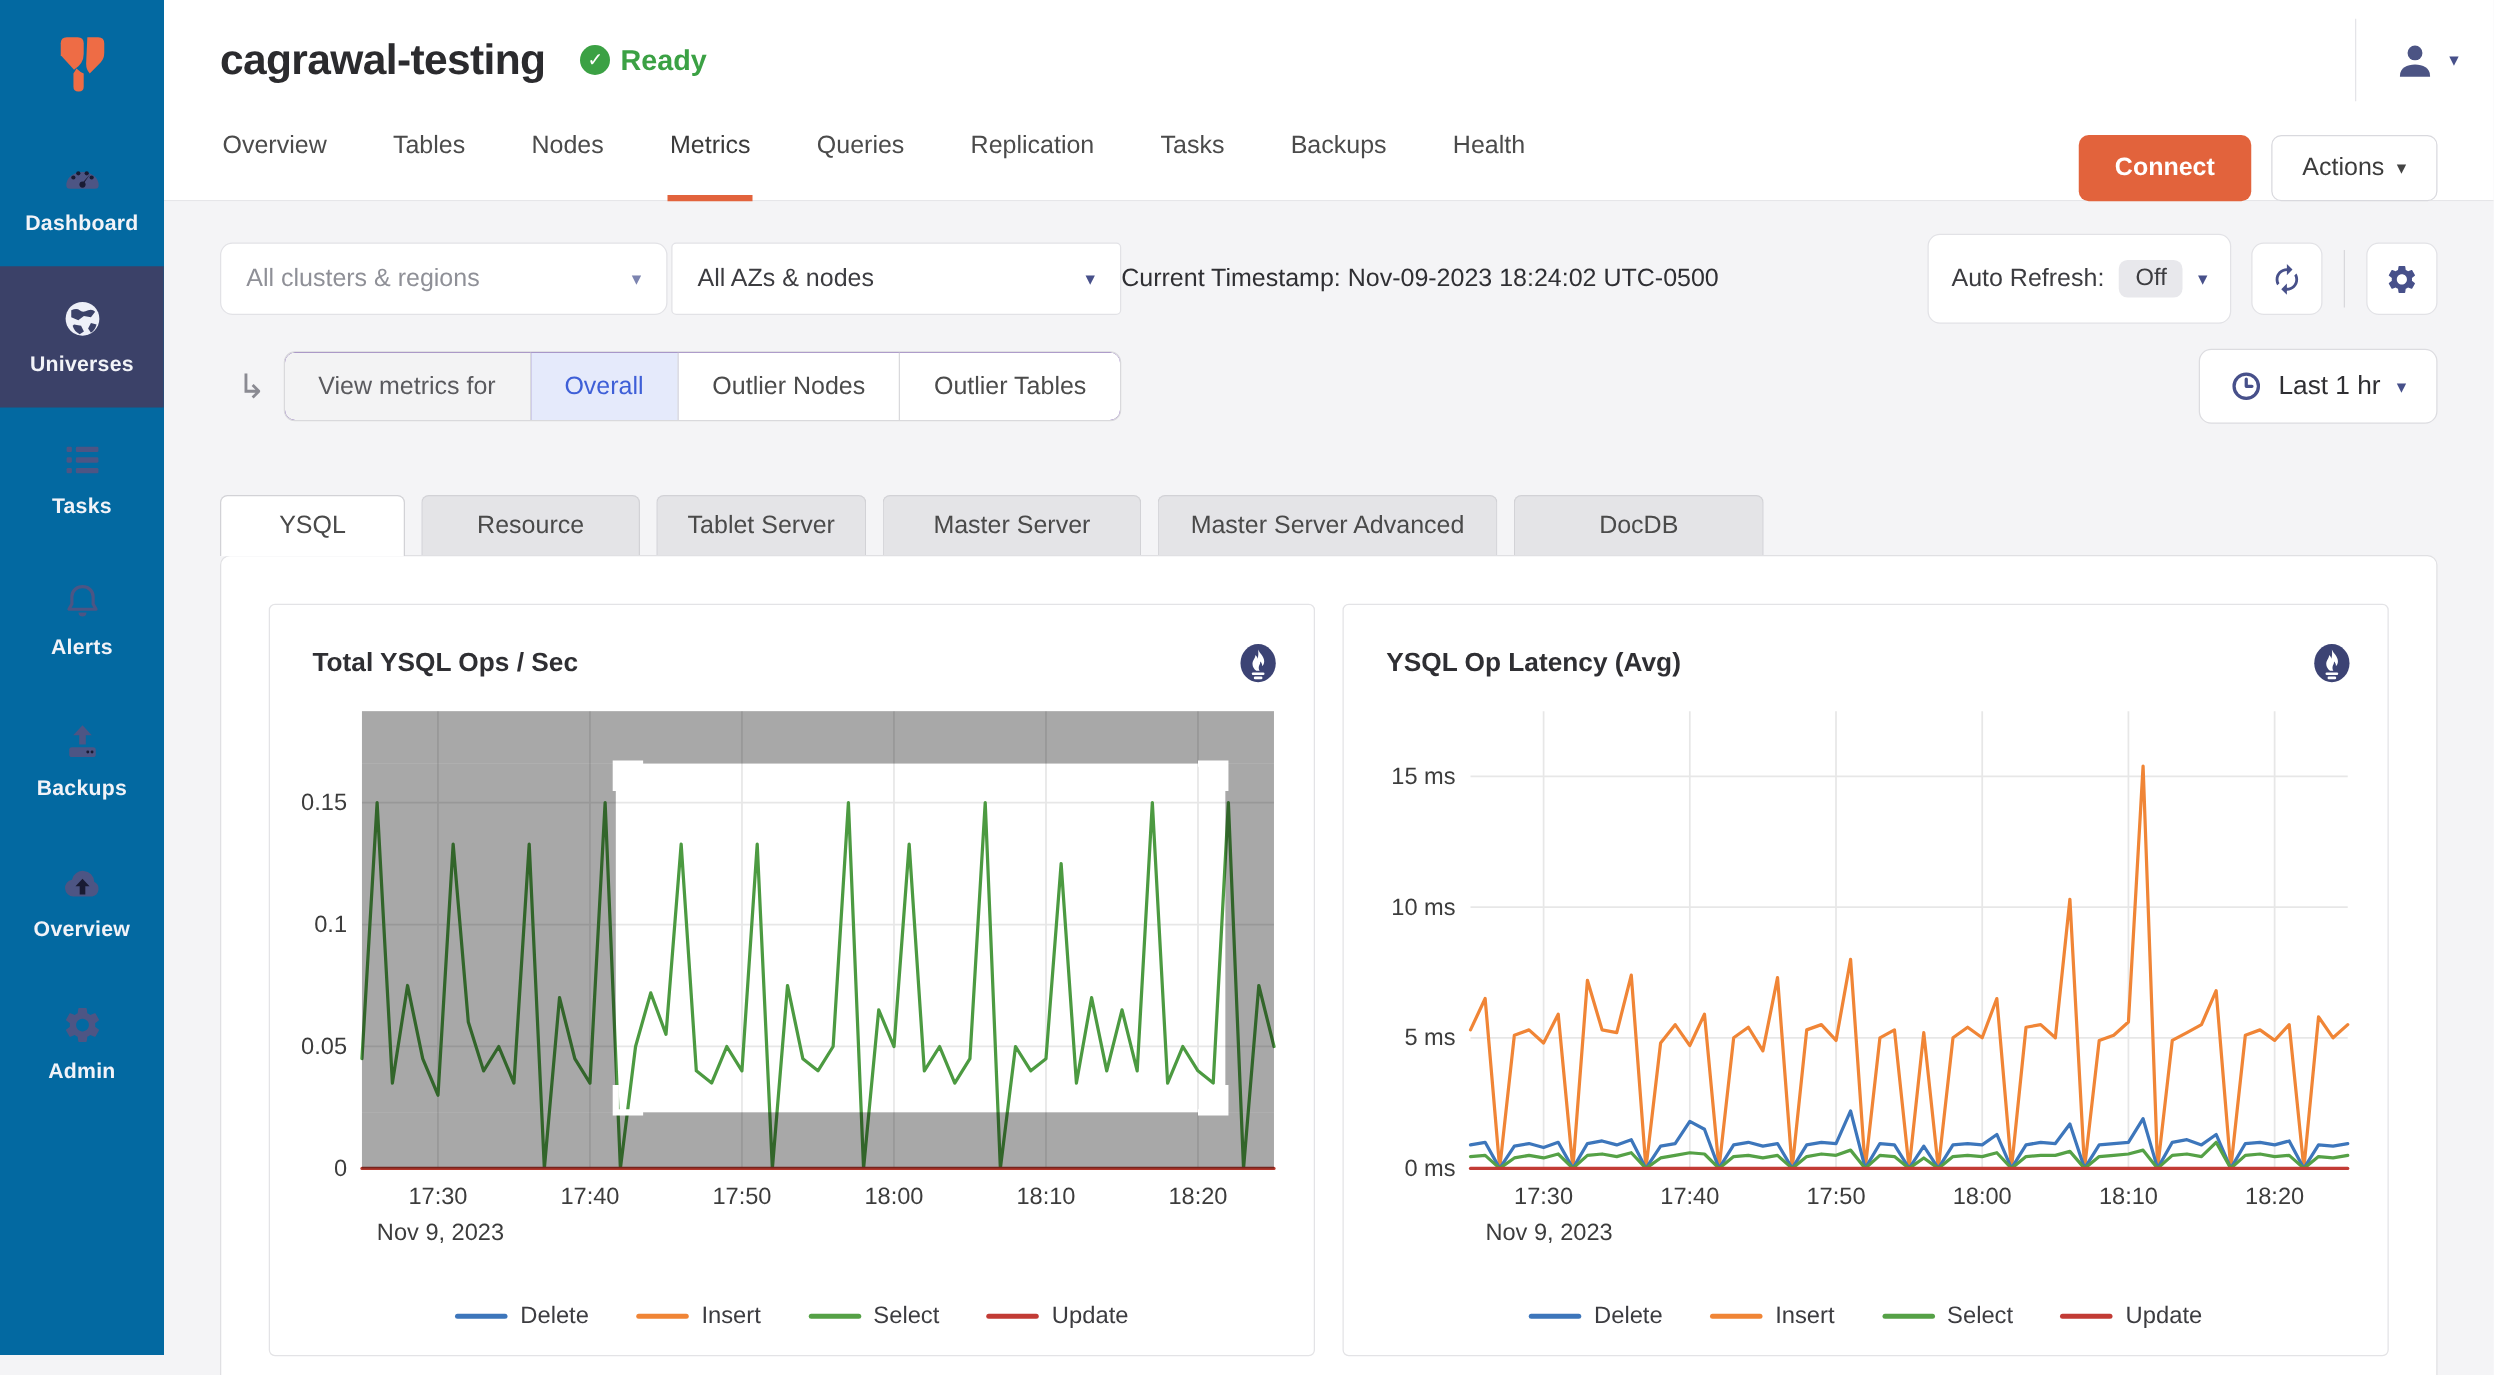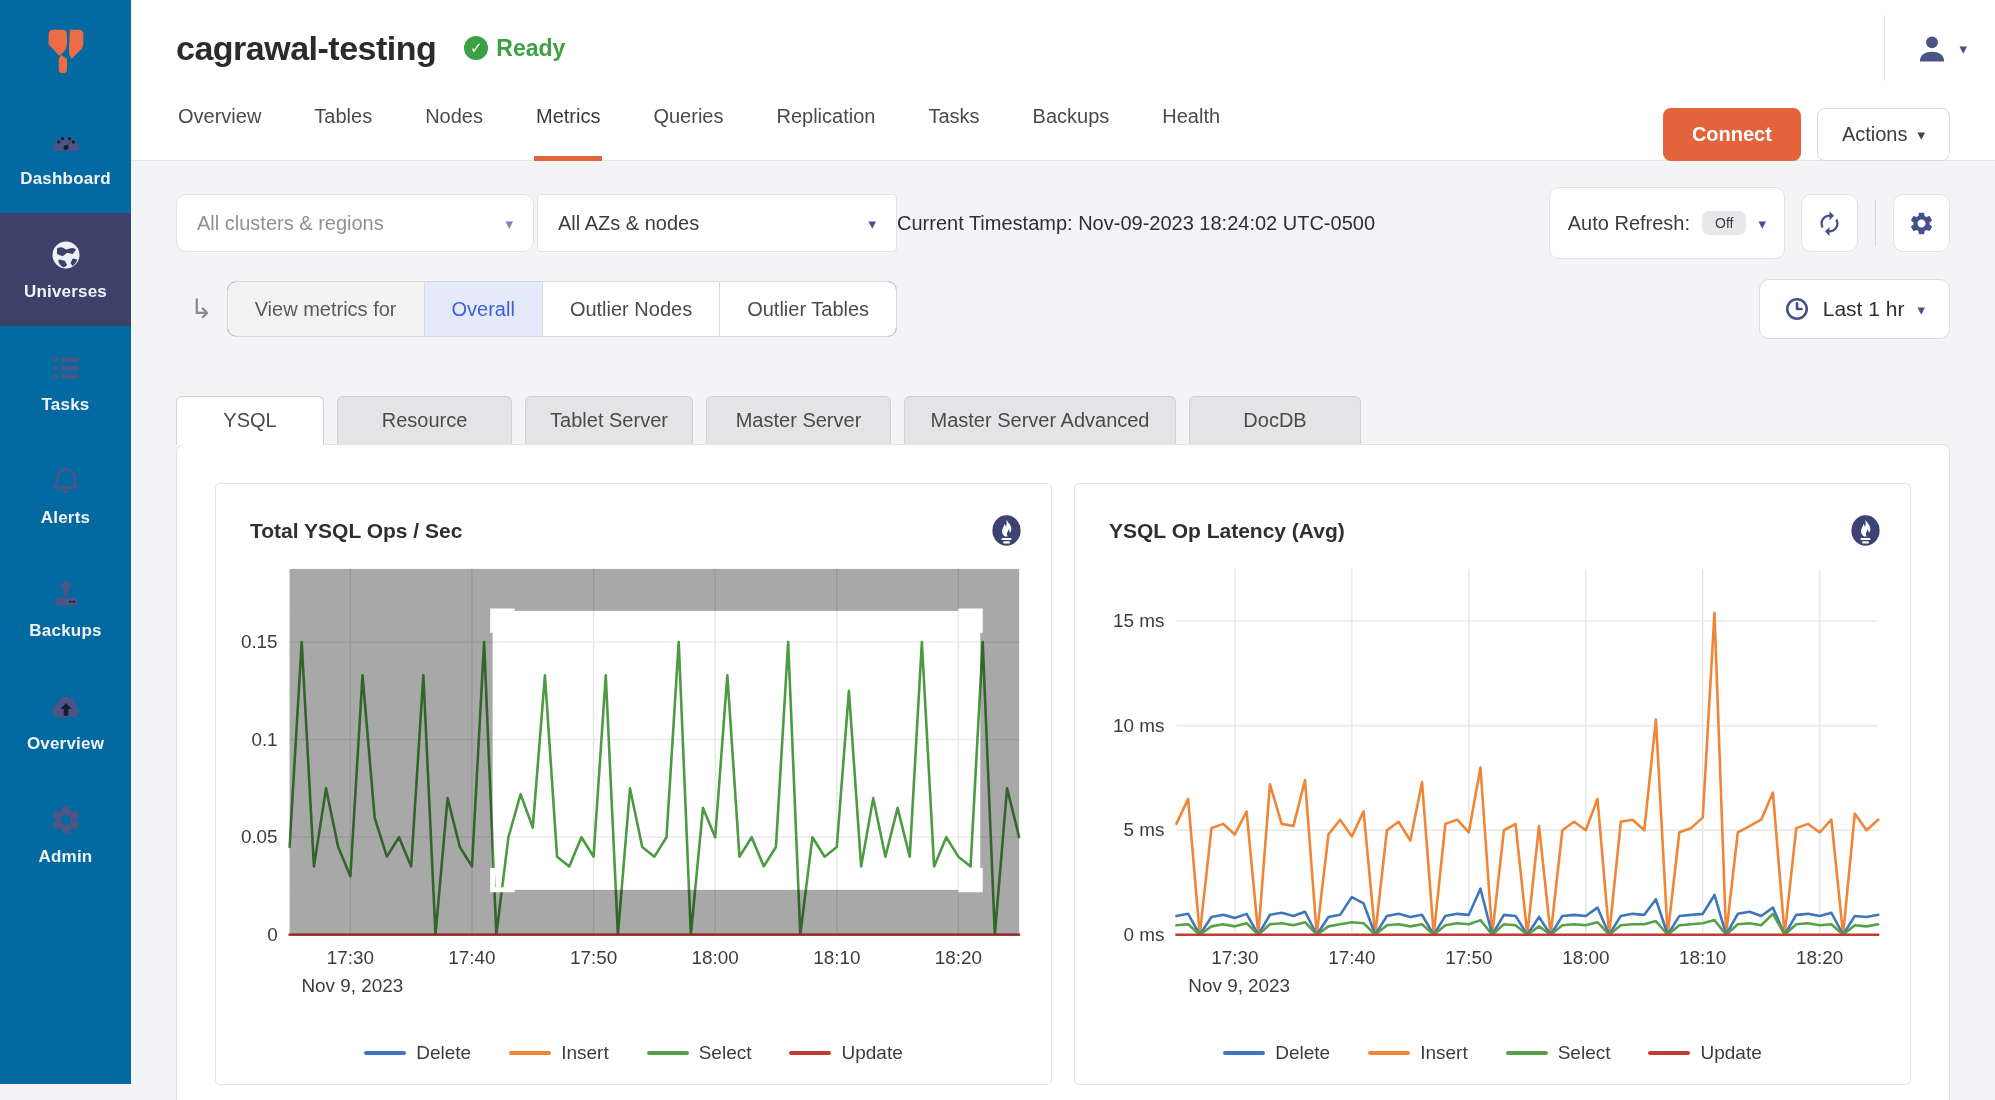--- a/index.html
+++ b/index.html
@@ -33,39 +33,39 @@
   .btn-actions { background:#fff; color:#3c3c3c; font-size:20px; border:1px solid #d9d9de; border-radius:8px; padding:14px 24px; display:flex; align-items:center; gap:10px; cursor:pointer; }
 
   
   .filterbar { padding:26px 45px 0 45px; }
   .frow { display:flex; align-items:center; }
   .select { background:#fff; border:1px solid #e2e2e6; height:58px; display:flex; align-items:center; justify-content:space-between; padding:0 20px; cursor:pointer; }
   .sel-clusters { width:358px; border-radius:10px; color:#8f9097; font-size:20px; }
   .sel-az { width:360px; border-radius:4px; color:#3c3c40; font-size:20px; margin-left:3px; }
   .timestamp { font-size:20px; color:#2f2f33; }
   .auto-refresh { margin-left:auto; background:#fff; border:1px solid #e2e2e6; border-radius:10px; height:72px; display:flex; align-items:center; gap:12px; padding:0 18px; font-size:20px; color:#3c3c40; cursor:pointer; }
-  .chip-off { background:#e8e8ec; border-radius:7px; padding:4px 13px; font-size:14px; color:#3c3c40; }
+  .chip-off { background:#e8e8ec; border-radius:7px; padding:4px 13px; font-size:19px; color:#3c3c40; }
   .icon-btn { width:57px; height:58px; background:#fff; border:1px solid #e2e2e6; border-radius:10px; display:flex; align-items:center; justify-content:center; cursor:pointer; }
   .vdiv { width:1px; height:46px; background:#d8d8dc; margin:0 17px; }
   .ml16 { margin-left:16px; }
 
   .frow2 { margin-top:20px; display:flex; align-items:center; }
   .return-arrow { color:#8a8a92; font-size:27px; margin:0 14px 0 14px; }
   .seg-group { display:flex; border:1px solid #d9d9dc; border-radius:9px; overflow:hidden; height:56px; background:#4c1d95; }
   .seg { display:flex; align-items:center; padding:0 27px; font-size:20px; color:#4b4b4b; border-right:1px solid #d9d9dc; cursor:pointer; background:#fff; }
   .seg:last-child { border-right:none; }
   .seg.label { background:#f3f3f4; color:#5a5a5e; cursor:default; }
   .seg.selected { background:#e5eafb; color:#3e5fd7; }
   .last1hr { margin-left:auto; background:#fff; border:1px solid #dcdce0; border-radius:10px; height:60px; display:flex; align-items:center; gap:13px; padding:0 24px; font-size:21px; color:#2f2f33; cursor:pointer; }
 
   
   .metric-tabs { display:flex; padding:0 45px; margin-top:57px; position:relative; z-index:2; }
   .mtab { background:#e4e4e7; border:1px solid #d2d2d6; border-bottom:none; border-radius:6px 6px 0 0; font-size:20px; color:#4a4a4a; padding:12px 0; text-align:center; margin-right:13px; cursor:pointer; }
   .mtab.active { background:#fff; position:relative; z-index:3; margin-bottom:-1px; padding-bottom:13px; }
-  .mt-ysql{width:148px}.mt-res{width:175px}.mt-ts{width:168px}.mt-ms{width:185px}.mt-msa{width:272px}.mt-doc{width:172px}
+  .mt-ysql{width:148px}.mt-res{width:175px}.mt-ts{width:168px}.mt-ms{width:207px}.mt-msa{width:272px}.mt-doc{width:200px}
 
   .panel { margin:0 45px; background:#fff; border:1px solid #e0e0e3; border-radius:8px; height:700px; position:relative; z-index:1; padding:38px; display:flex; gap:22px; }
   .card { width:838px; height:602px; background:#fff; border:1px solid #e3e3e6; border-radius:5px; overflow:hidden; }
   .card-head { display:flex; align-items:center; justify-content:space-between; padding:28px 26px 0 34px; }
   .card-title { font-size:21px; font-weight:600; color:#2f2f33; }
   .chart-box { margin-top:6px; }
   .chart-box svg { display:block; width:100%; }
   .legend { display:flex; justify-content:center; gap:38px; margin-top:16px; }
   .legend-item { display:flex; align-items:center; gap:10px; font-size:19px; color:#3c3c40; }
   .legend-swatch { width:42px; height:4px; border-radius:2px; display:inline-block; }

